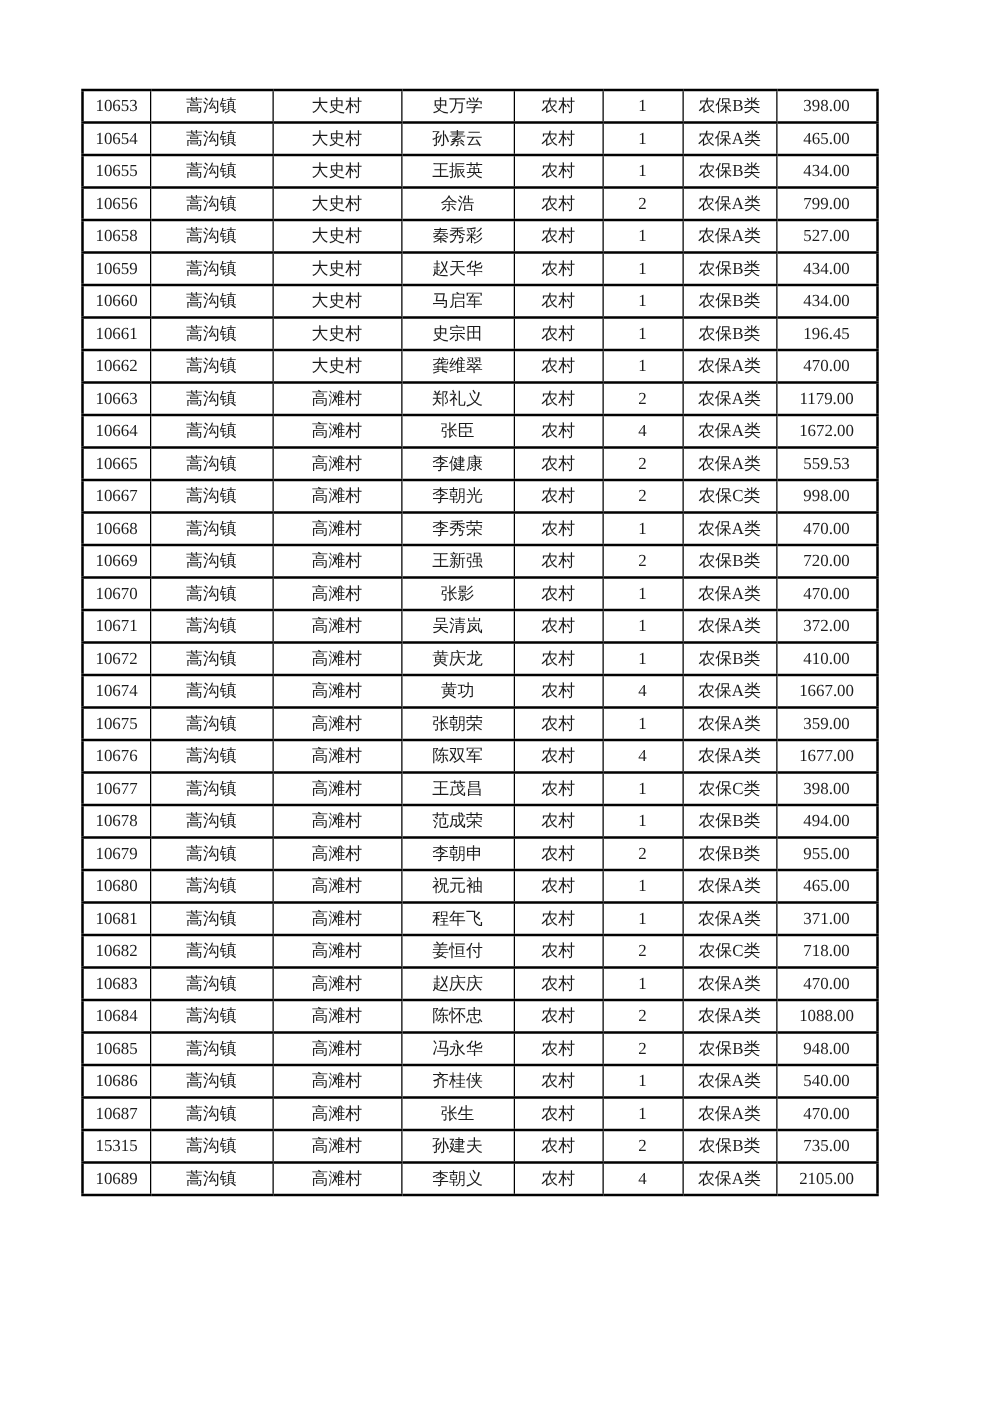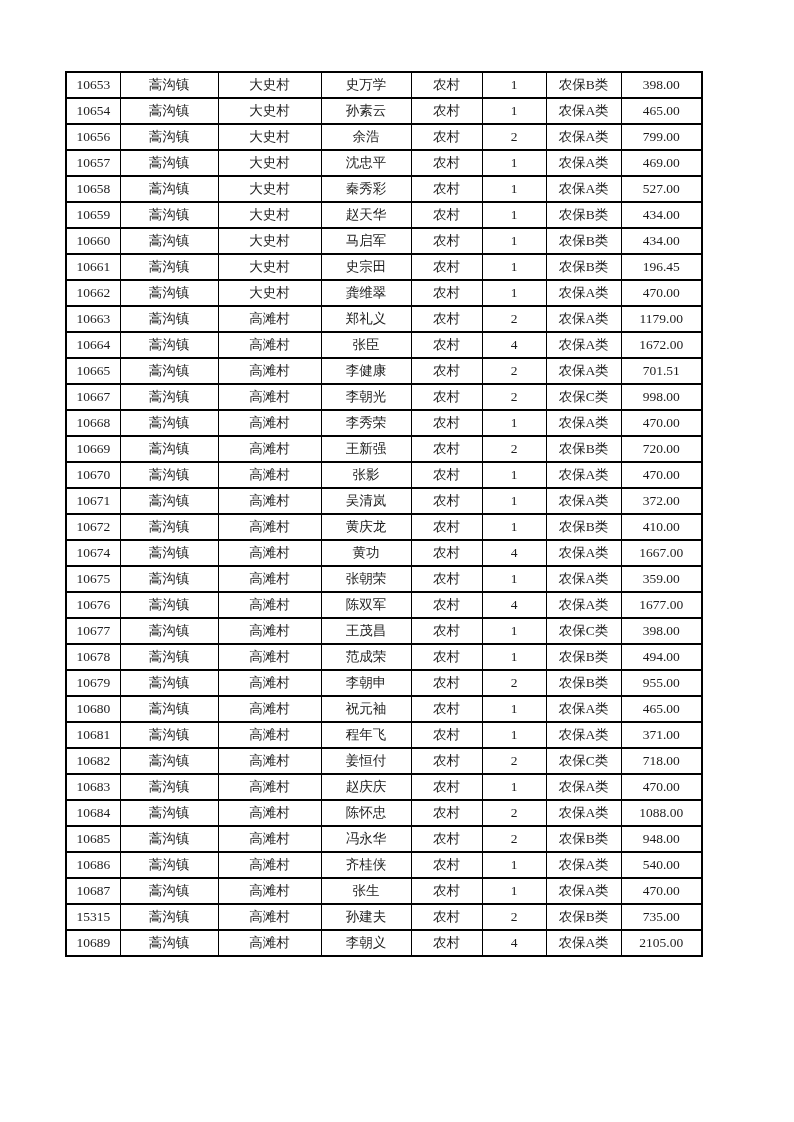--- a/index.html
+++ b/index.html
@@ -75,40 +75,40 @@
           <td>10654</td>
           <td>蒿沟镇</td>
           <td>大史村</td>
           <td>孙素云</td>
           <td>农村</td>
           <td>1</td>
           <td>农保A类</td>
           <td>465.00</td>
         </tr>
         <tr>
+          <td>10655</td>
+          <td>蒿沟镇</td>
+          <td>大史村</td>
+          <td>王振英</td>
+          <td>农村</td>
+          <td>1</td>
+          <td>农保B类</td>
+          <td>434.00</td>
+        </tr>
+        <tr>
           <td>10656</td>
           <td>蒿沟镇</td>
           <td>大史村</td>
           <td>余浩</td>
           <td>农村</td>
           <td>2</td>
           <td>农保A类</td>
           <td>799.00</td>
         </tr>
         <tr>
-          <td>10657</td>
-          <td>蒿沟镇</td>
-          <td>大史村</td>
-          <td>沈忠平</td>
-          <td>农村</td>
-          <td>1</td>
-          <td>农保A类</td>
-          <td>469.00</td>
-        </tr>
-        <tr>
           <td>10658</td>
           <td>蒿沟镇</td>
           <td>大史村</td>
           <td>秦秀彩</td>
           <td>农村</td>
           <td>1</td>
           <td>农保A类</td>
           <td>527.00</td>
         </tr>
         <tr>
@@ -172,21 +172,21 @@
           <td>1672.00</td>
         </tr>
         <tr>
           <td>10665</td>
           <td>蒿沟镇</td>
           <td>高滩村</td>
           <td>李健康</td>
           <td>农村</td>
           <td>2</td>
           <td>农保A类</td>
-          <td>701.51</td>
+          <td>559.53</td>
         </tr>
         <tr>
           <td>10667</td>
           <td>蒿沟镇</td>
           <td>高滩村</td>
           <td>李朝光</td>
           <td>农村</td>
           <td>2</td>
           <td>农保C类</td>
           <td>998.00</td>

